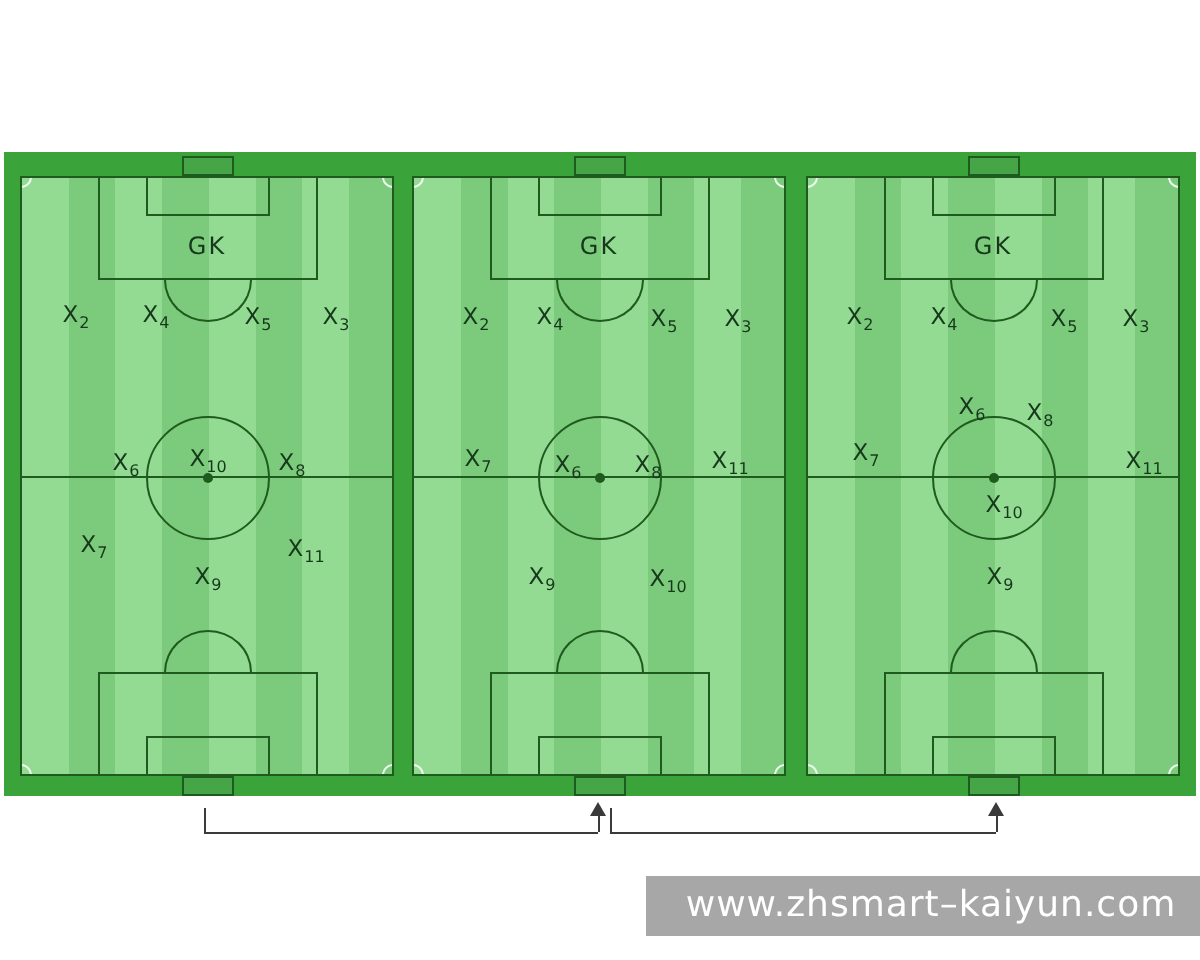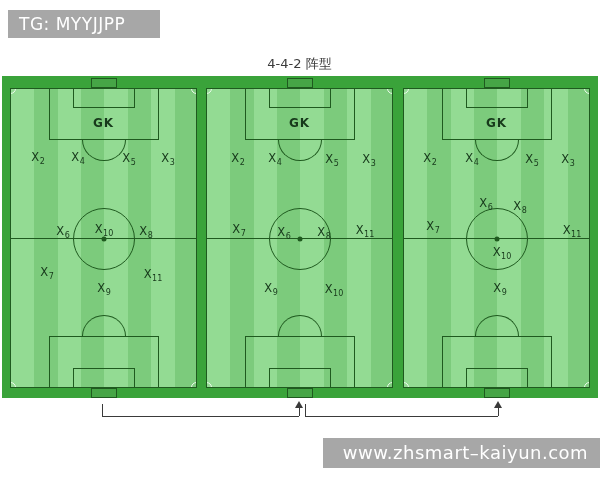--- a/index.html
+++ b/index.html
@@ -37,21 +37,21 @@
              width:110px; height:52px; border:1px solid var(--line); box-sizing:border-box; }
   .pa-top { top:-1px; border-top:none; } .pa-bot { bottom:-1px; border-bottom:none; }
   .six { position:absolute; left:50%; transform:translateX(-50%);
          width:62px; height:20px; border:1px solid var(--line); box-sizing:border-box; }
   .sb-top { top:-1px; border-top:none; } .sb-bot { bottom:-1px; border-bottom:none; }
   .arc { position:absolute; left:50%; transform:translateX(-50%);
          width:44px; height:21px; border:1px solid var(--line); box-sizing:border-box; }
   .arc-top { top:51px; border-top:none; border-radius:0 0 50% 50% / 0 0 100% 100%; }
   .arc-bot { bottom:51px; border-bottom:none; border-radius:50% 50% 0 0 / 100% 100% 0 0; }
   .gk { position:absolute; left:50%; transform:translateX(-50%); top:27px;
-        font-size:12px; font-weight:bold; color:var(--label); letter-spacing:1px; }
+        font-size:12px; font-weight:normal; color:var(--label); letter-spacing:1px; }
   .halfway { position:absolute; left:0; right:0; top:149px; border-top:1px solid var(--line); }
   .ccircle { position:absolute; left:50%; top:150px; width:60px; height:60px;
              transform:translate(-50%,-50%); border:1px solid var(--line); border-radius:50%; }
   .cdot { position:absolute; left:50%; top:150px; width:5px; height:5px;
           transform:translate(-50%,-50%); background:var(--line); border-radius:50%; }
   .corner { position:absolute; width:11px; height:11px; border:1.5px solid var(--corner);
             border-radius:50%; box-sizing:border-box; }
   .c-tl { left:-6px; top:-6px; } .c-tr { right:-6px; top:-6px; }
   .c-bl { left:-6px; bottom:-6px; } .c-br { right:-6px; bottom:-6px; }
   .player { position:absolute; transform:translate(-50%,-50%); font-size:11.5px;
@@ -64,23 +64,21 @@
   .arrowhead { position:absolute; right:-1px; top:0; bottom:0; width:1.5px; background:var(--bracket); }
   .arrowhead::before { content:""; position:absolute; top:-3px; left:-3.3px; width:0; height:0;
                        border-left:4px solid transparent; border-right:4px solid transparent;
                        border-bottom:7px solid var(--bracket); }
 </style>
 </head>
 <body>
 
 <div class="stage">
 
-  <div class="wm wm-top">TG: MYYJJPP</div>
 
-  <div class="title t1">4-4-2 阵型</div>
 
   <div class="band">
 
     <div class="field f0">
       <div class="goal goal-top"></div>
       <div class="goal goal-bottom"></div>
       <div class="pitch">
         <div class="penalty pa-top"></div>
         <div class="six sb-top"></div>
         <div class="arc arc-top"></div>

